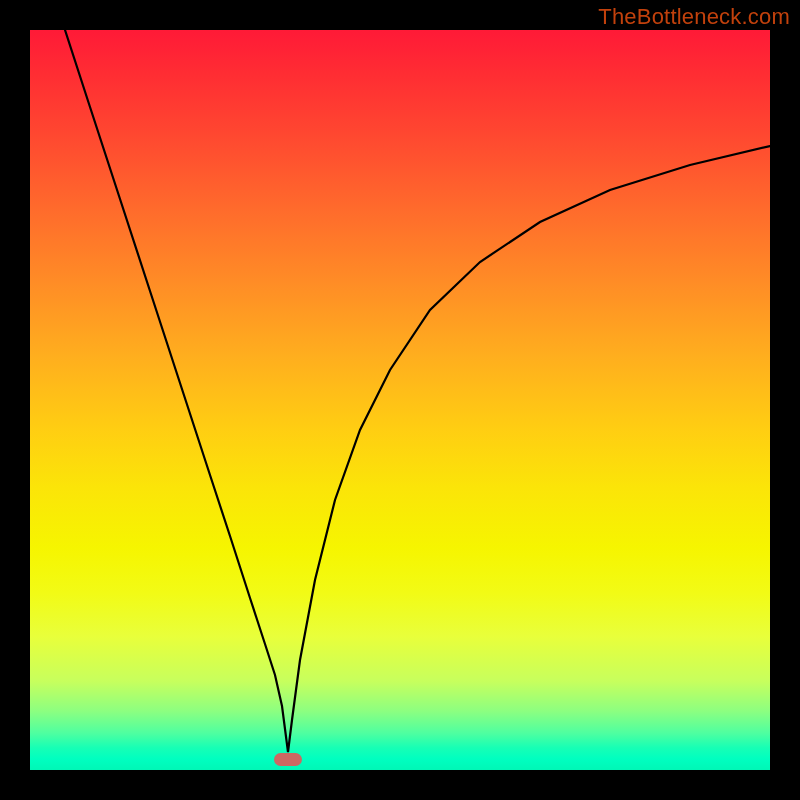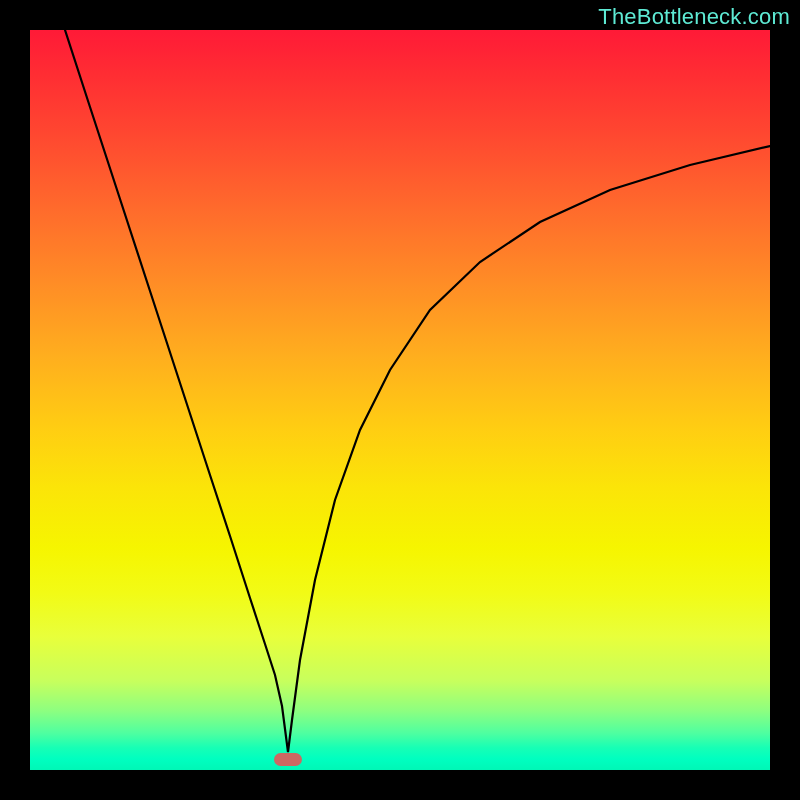--- a/index.html
+++ b/index.html
@@ -8,21 +8,21 @@
     height: 800px;
     background: #000;
     position: relative;
     font-family: Arial, sans-serif;
     overflow: hidden;
   }
   .watermark {
     position: absolute;
     top: 4px;
     right: 10px;
-    color: #5eead4;
+    color: #c2410c;
     font-size: 22px;
     font-weight: 500;
     z-index: 10;
     letter-spacing: 0.2px;
   }
   .outer-frame {
     position: absolute;
     top: 0;
     left: 0;
     width: 800px;

